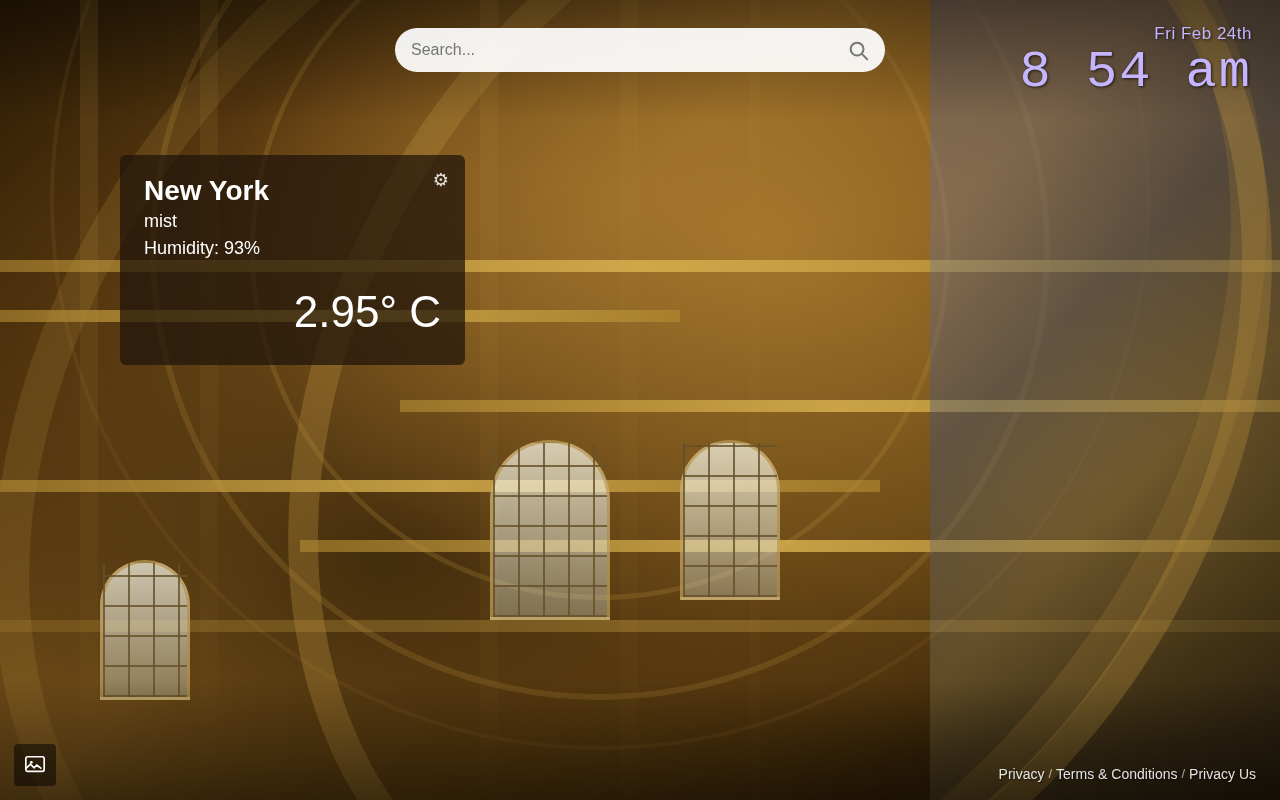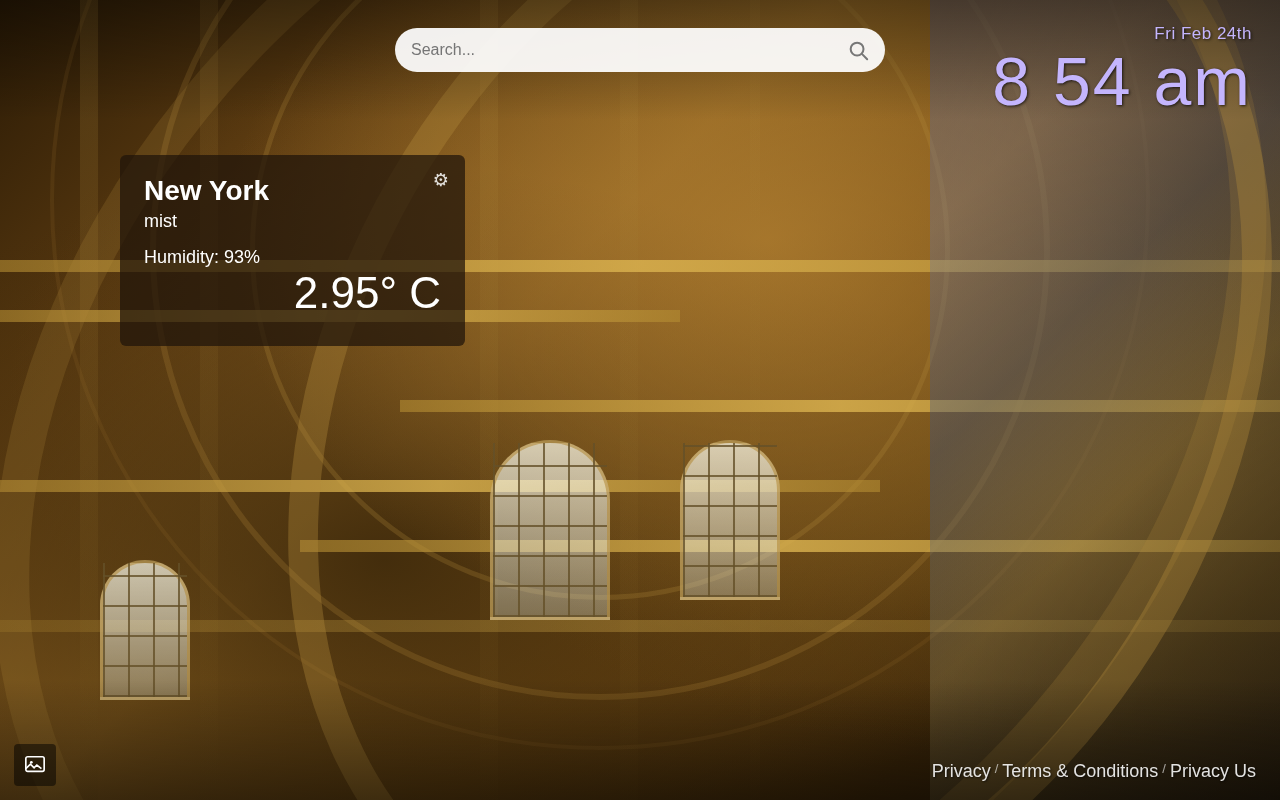--- a/index.html
+++ b/index.html
@@ -198,24 +198,25 @@
       text-shadow: 1px 1px 3px rgba(0,0,0,0.7);
     }
 
     .date-text {
       font-size: 17px;
       font-weight: 400;
       letter-spacing: 0.5px;
     }
 
     .time-text {
-      font-size: 68px;
+      font-size: 52px;
       font-weight: 300;
       letter-spacing: 2px;
       line-height: 1.1;
+      font-family: Liberation Mono, monospace;
     }
 
     
     .weather-widget {
       position: absolute;
       top: 155px;
       left: 120px;
       width: 345px;
       background: rgba(30, 20, 10, 0.72);
       border-radius: 6px;
@@ -235,47 +236,48 @@
 
     .city-name {
       font-size: 28px;
       font-weight: 600;
       margin-bottom: 4px;
     }
 
     .weather-condition {
       font-size: 18px;
       font-weight: 400;
-      margin-bottom: 15px;
+      margin-bottom: 6px;
     }
 
     .humidity {
       font-size: 18px;
       font-weight: 400;
+      margin-bottom: 28px;
     }
 
     .temperature {
       font-size: 44px;
       font-weight: 300;
       text-align: right;
     }
 
     
     .footer-links {
       position: absolute;
       bottom: 18px;
       right: 24px;
       z-index: 10;
       display: flex;
       gap: 4px;
     }
 
     .footer-link {
       color: rgba(255,255,255,0.88);
-      font-size: 18px;
+      font-size: 14px;
       text-shadow: 1px 1px 2px rgba(0,0,0,0.6);
       cursor: pointer;
       text-decoration: none;
     }
 
     .footer-sep {
       color: rgba(255,255,255,0.6);
       font-size: 13px;
     }
 

